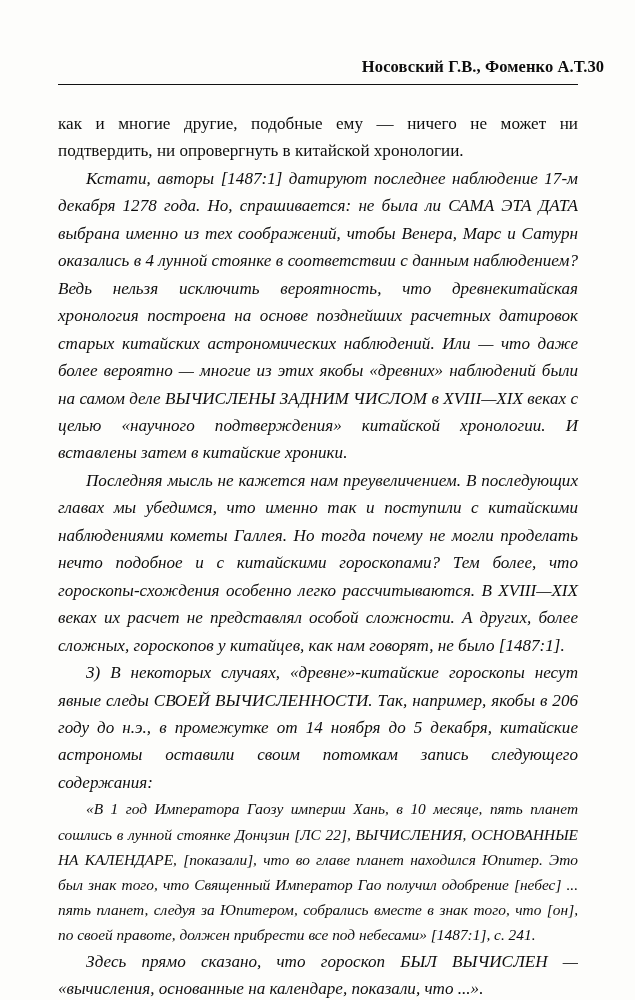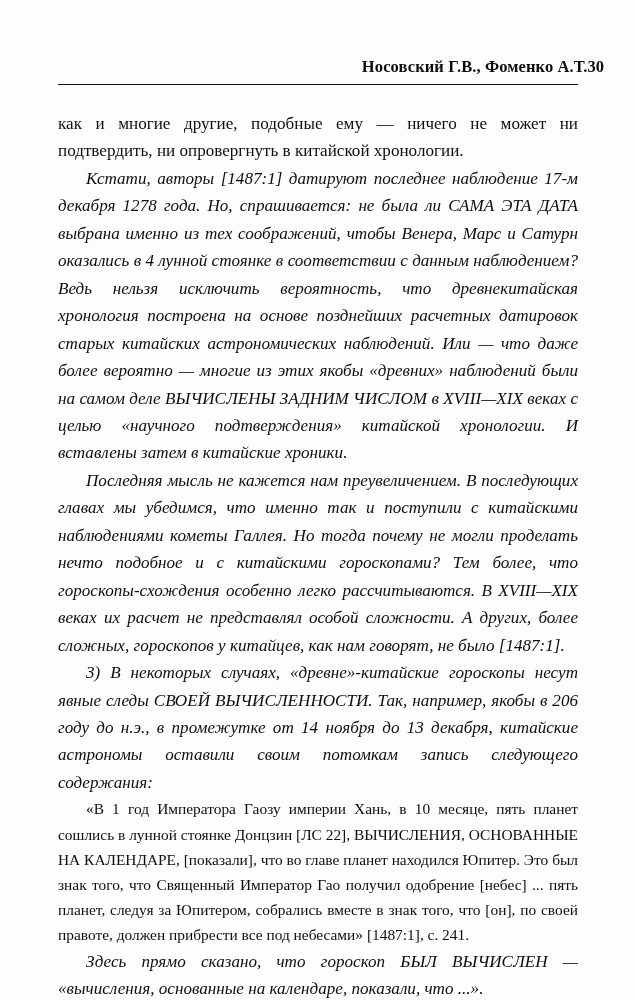--- a/index.html
+++ b/index.html
@@ -70,20 +70,21 @@
   }
   p.indent {
     text-indent: 28px;
     font-style: italic;
   }
   
   p.quote {
     font-size: 15.4px;
     line-height: 25.2px;
     text-indent: 28px;
+    font-style: italic;
   }
 </style>
 </head>
 <body>
 
 <div class="page">
 
   <div class="header">
     <span class="header-authors">Носовский Г.В., Фоменко А.Т.</span>
     <span class="header-pageno">30</span>
@@ -91,20 +92,20 @@
   <div class="header-rule"></div>
 
   <div class="body-block">
 
     <p>как и многие другие, подобные ему — ничего не может ни подтвердить, ни опровергнуть в китайской хронологии.</p>
 
     <p class="indent">Кстати, авторы [1487:1] датируют последнее наблюдение 17-м декабря 1278 года. Но, спрашивается: не была ли САМА ЭТА ДАТА выбрана именно из тех соображений, чтобы Венера, Марс и Сатурн оказались в 4 лунной стоянке в соответствии с данным наблюдением? Ведь нельзя исключить вероятность, что древнекитайская хронология построена на основе позднейших расчетных датировок старых китайских астрономических наблюдений. Или — что даже более вероятно — многие из этих якобы «древних» наблюдений были на самом деле ВЫЧИСЛЕНЫ ЗАДНИМ ЧИСЛОМ в XVIII—XIX веках с целью «научного подтверждения» китайской хронологии. И вставлены затем в китайские хроники.</p>
 
     <p class="indent">Последняя мысль не кажется нам преувеличением. В последующих главах мы убедимся, что именно так и поступили с китайскими наблюдениями кометы Галлея. Но тогда почему не могли проделать нечто подобное и с китайскими гороскопами? Тем более, что гороскопы-схождения особенно легко рассчитываются. В XVIII—XIX веках их расчет не представлял особой сложности. А других, более сложных, гороскопов у китайцев, как нам говорят, не было [1487:1].</p>
 
-    <p class="indent">3) В некоторых случаях, «древне»-китайские гороскопы несут явные следы СВОЕЙ ВЫЧИСЛЕННОСТИ. Так, например, якобы в 206 году до н.э., в промежутке от 14 ноября до 13 декабря, китайские астрономы оставили своим потомкам запись следующего содержания:</p>
+    <p class="indent">3) В некоторых случаях, «древне»-китайские гороскопы несут явные следы СВОЕЙ ВЫЧИСЛЕННОСТИ. Так, например, якобы в 206 году до н.э., в промежутке от 14 ноября до 5 декабря, китайские астрономы оставили своим потомкам запись следующего содержания:</p>
 
     <p class="quote">«В 1 год Императора Гаозу империи Хань, в 10 месяце, пять планет сошлись в лунной стоянке Донцзин [ЛС 22], ВЫЧИСЛЕНИЯ, ОСНОВАННЫЕ НА КАЛЕНДАРЕ, [показали], что во главе планет находился Юпитер. Это был знак того, что Священный Император Гао получил одобрение [небес] ... пять планет, следуя за Юпитером, собрались вместе в знак того, что [он], по своей правоте, должен прибрести все под небесами» [1487:1], с. 241.</p>
 
     <p class="indent">Здесь прямо сказано, что гороскоп БЫЛ ВЫЧИСЛЕН — «вычисления, основанные на календаре, показали, что ...».</p>
 
   </div>
 </div>
 
 </body></html>

